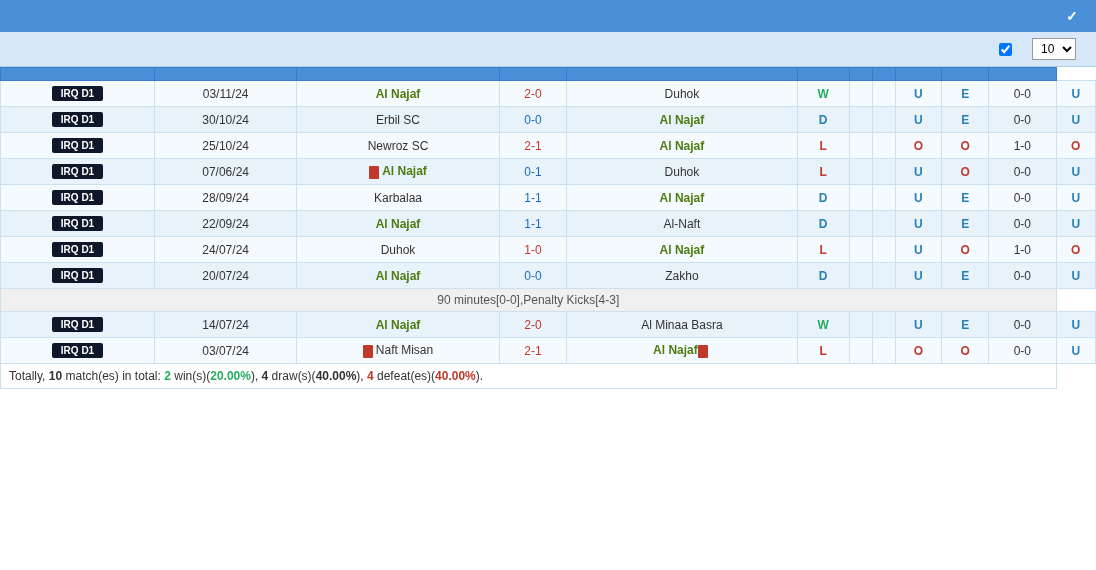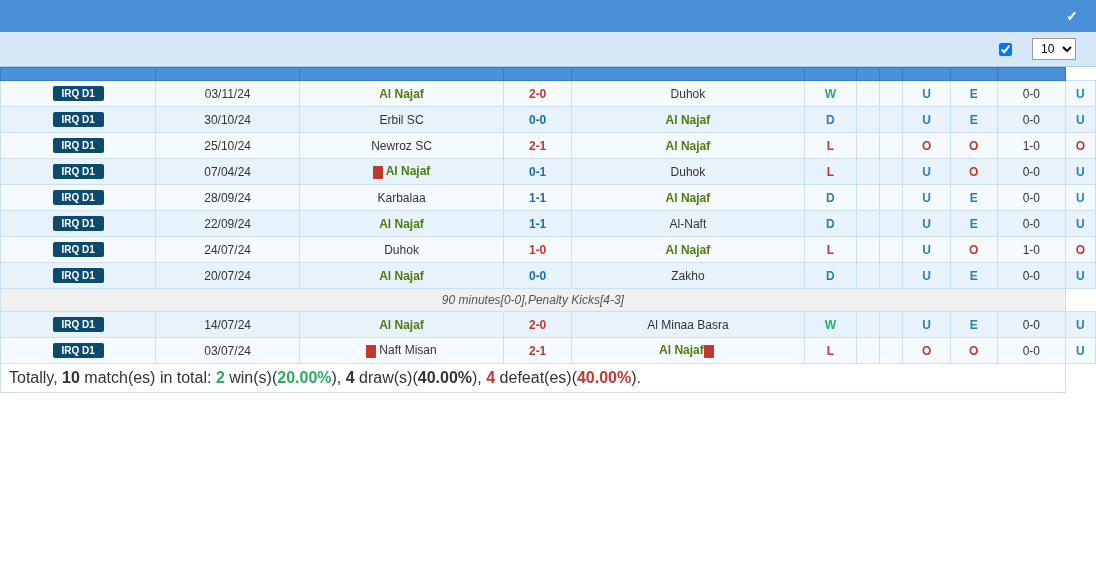--- a/index.html
+++ b/index.html
@@ -56,58 +56,57 @@
 
     tbody tr td {
       padding: 5px 4px;
       text-align: center;
       border: 1px solid #cce0f0;
       font-size: 12px;
       color: #333;
     }
 
     .badge-irq {
-      background: #0c4a6e;
+      background: #0f172a;
       color: #fff;
       font-size: 10px;
       font-weight: bold;
       padding: 2px 9px;
       border-radius: 2px;
       display: inline-block;
     }
 
     .team-link { color: #4d7c0f; text-decoration: none; font-weight: bold; }
-    .result-link { font-weight: bold; text-decoration: none; }
+    .result-link { font-weight: normal; text-decoration: none; }
     .result-red { color: #c0392b; }
     .result-blue { color: #1a6bbf; }
 
     .outcome-w { color: #27ae60; font-weight: bold; }
     .outcome-d { color: #2980b9; font-weight: bold; }
     .outcome-l { color: #c0392b; font-weight: bold; }
 
     .over-o { color: #c0392b; font-weight: bold; }
     .over-u { color: #2980b9; font-weight: bold; }
     .even-e { color: #2980b9; font-weight: bold; }
     .odd-o { color: #c0392b; font-weight: bold; }
 
     .penalty-row td {
       background: #f0f0f0;
       color: #555;
-      font-style: italic;
       text-align: center;
       padding: 4px;
       border: 1px solid #cce0f0;
     }
 
     .summary-row td {
       background: #fff;
       padding: 5px 8px;
       text-align: left;
       border: 1px solid #cce0f0;
-      font-size: 16px;
+      font-size: 12px;
       color: #333;
     }
 
     .bold { font-weight: bold; }
     .green { color: #27ae60; font-weight: bold; }
     .red { color: #c0392b; font-weight: bold; }
 
     .red-card-icon {
       display: inline-block;
       width: 10px;
@@ -199,21 +198,21 @@
         <td><span class="outcome-l">L</span></td>
         <td></td>
         <td></td>
         <td><span class="over-o">O</span></td>
         <td><span class="odd-o">O</span></td>
         <td>1-0</td>
         <td><span class="over-o">O</span></td>
       </tr>
       <tr>
         <td><span class="badge-irq">IRQ D1</span></td>
-        <td>07/04/24</td>
+        <td>07/06/24</td>
         <td><span class="red-card-icon"></span><a class="team-link" href="#">Al Najaf</a></td>
         <td><a class="result-link result-blue" href="#">0-1</a></td>
         <td>Duhok</td>
         <td><span class="outcome-l">L</span></td>
         <td></td>
         <td></td>
         <td><span class="over-u">U</span></td>
         <td><span class="odd-o">O</span></td>
         <td>0-0</td>
         <td><span class="over-u">U</span></td>

